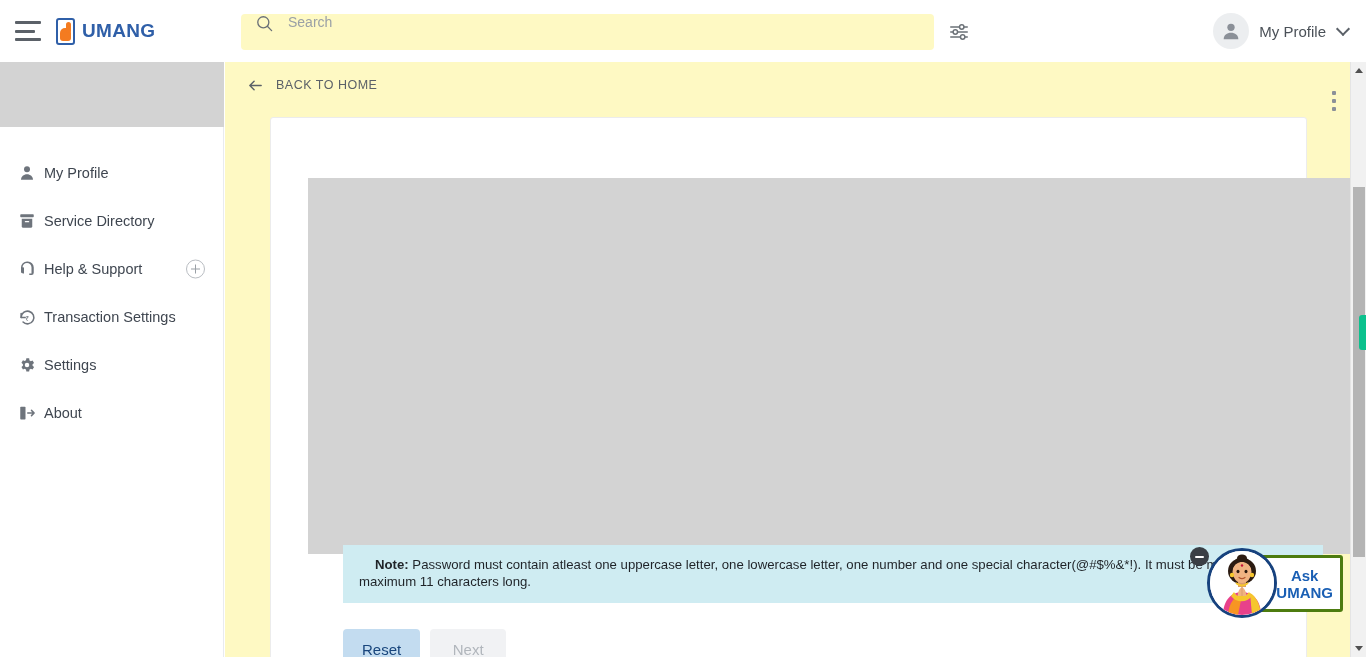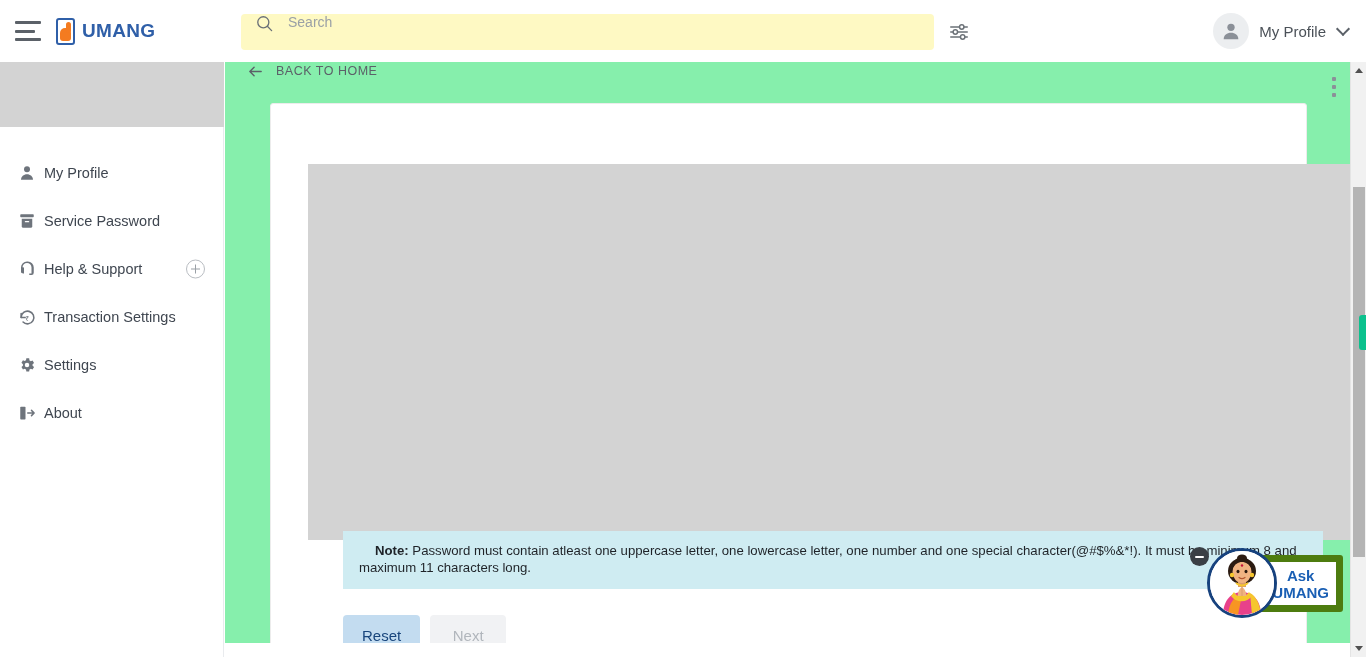--- a/index.html
+++ b/index.html
@@ -109,23 +109,23 @@
   .plus-btn {
     position: absolute; right: 18px; top: 50%; transform: translateY(-50%);
     width: 19px; height: 19px; border: 1px solid #b9bdc2; border-radius: 50%;
     display: flex; align-items: center; justify-content: center; cursor: pointer;
   }
   .plus-btn::before { content: ""; position: absolute; width: 9px; height: 1px; background: #9aa0a6; }
   .plus-btn::after  { content: ""; position: absolute; width: 1px; height: 9px; background: #9aa0a6; }
 
   
   .main {
-    position: absolute; left: 225px; top: 48px;
+    position: absolute; left: 225px; top: 62px;
     width: 1141px; height: 595px;
-    background: #86efac;
+    background: #fef9c3;
     overflow: hidden;
   }
   .back-row {
     height: 46px; display: flex; align-items: center;
     padding-left: 21px;
   }
   .back-arrow { margin-right: 11px; display: flex; cursor: pointer; }
   .back-label {
     font-size: 12.5px; color: #5b6168; letter-spacing: 0.5px; cursor: pointer;
   }
@@ -211,21 +211,21 @@
   
   .ask-widget {
     position: absolute; left: 1208px; top: 549px;
     width: 135px; height: 70px;
     z-index: 70;
   }
   .ask-box {
     position: absolute; left: 30px; top: 6px;
     width: 105px; height: 57px;
     background: #ffffff;
-    border: 7px solid #4d7c0f;
+    border: 3px solid #4d7c0f;
     border-radius: 3px;
     display: flex; align-items: center; justify-content: flex-end;
     padding-right: 7px;
     cursor: pointer;
   }
   .ask-text {
     text-align: center; line-height: 17px;
     font-size: 15px; font-weight: bold; color: #1a5fb4;
   }
   .ask-avatar {
@@ -312,21 +312,21 @@
     </div>
 
     <div class="nav-item">
       <span class="nav-ico">
         <svg width="18" height="18" viewBox="0 0 24 24" fill="#6e747c">
           <rect x="3" y="3" width="18" height="4" rx="1"></rect>
           <path d="M5 9h14v10a2 2 0 0 1-2 2H7a2 2 0 0 1-2-2z"></path>
           <rect x="9" y="12" width="6" height="1.8" rx=".9" fill="#ffffff"></rect>
         </svg>
       </span>
-      <span class="nav-label">Service Password</span>
+      <span class="nav-label">Service Directory</span>
     </div>
 
     <div class="nav-item">
       <span class="nav-ico">
         <svg width="18" height="18" viewBox="0 0 24 24" fill="#6e747c">
           <path d="M12 2a8 8 0 0 0-8 8v5a3 3 0 0 0 3 3h1v-8H6v-0a6 6 0 0 1 12 0v8h-3v2h3a3 3 0 0 0 3-3v-7a8 8 0 0 0-8-8z"></path>
           <rect x="4" y="10" width="3.5" height="7" rx="1.6"></rect>
         </svg>
       </span>
       <span class="nav-label">Help &amp; Support</span>

